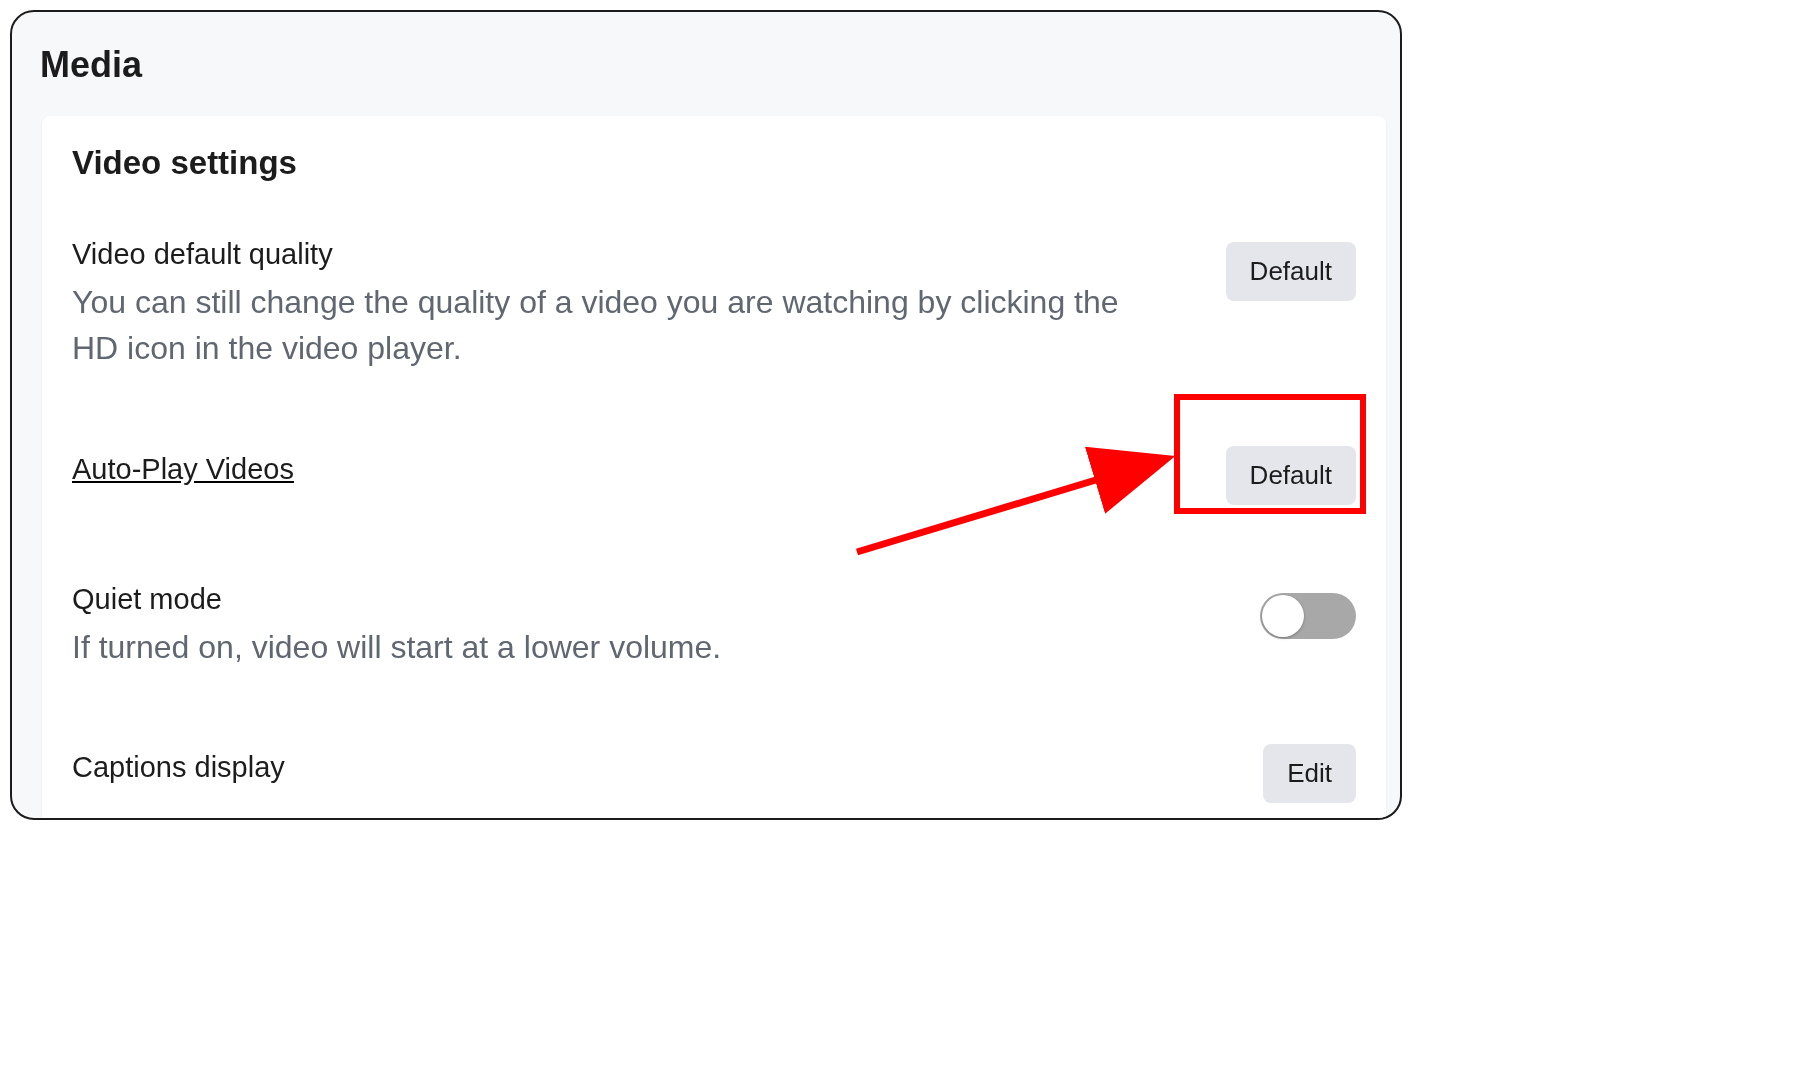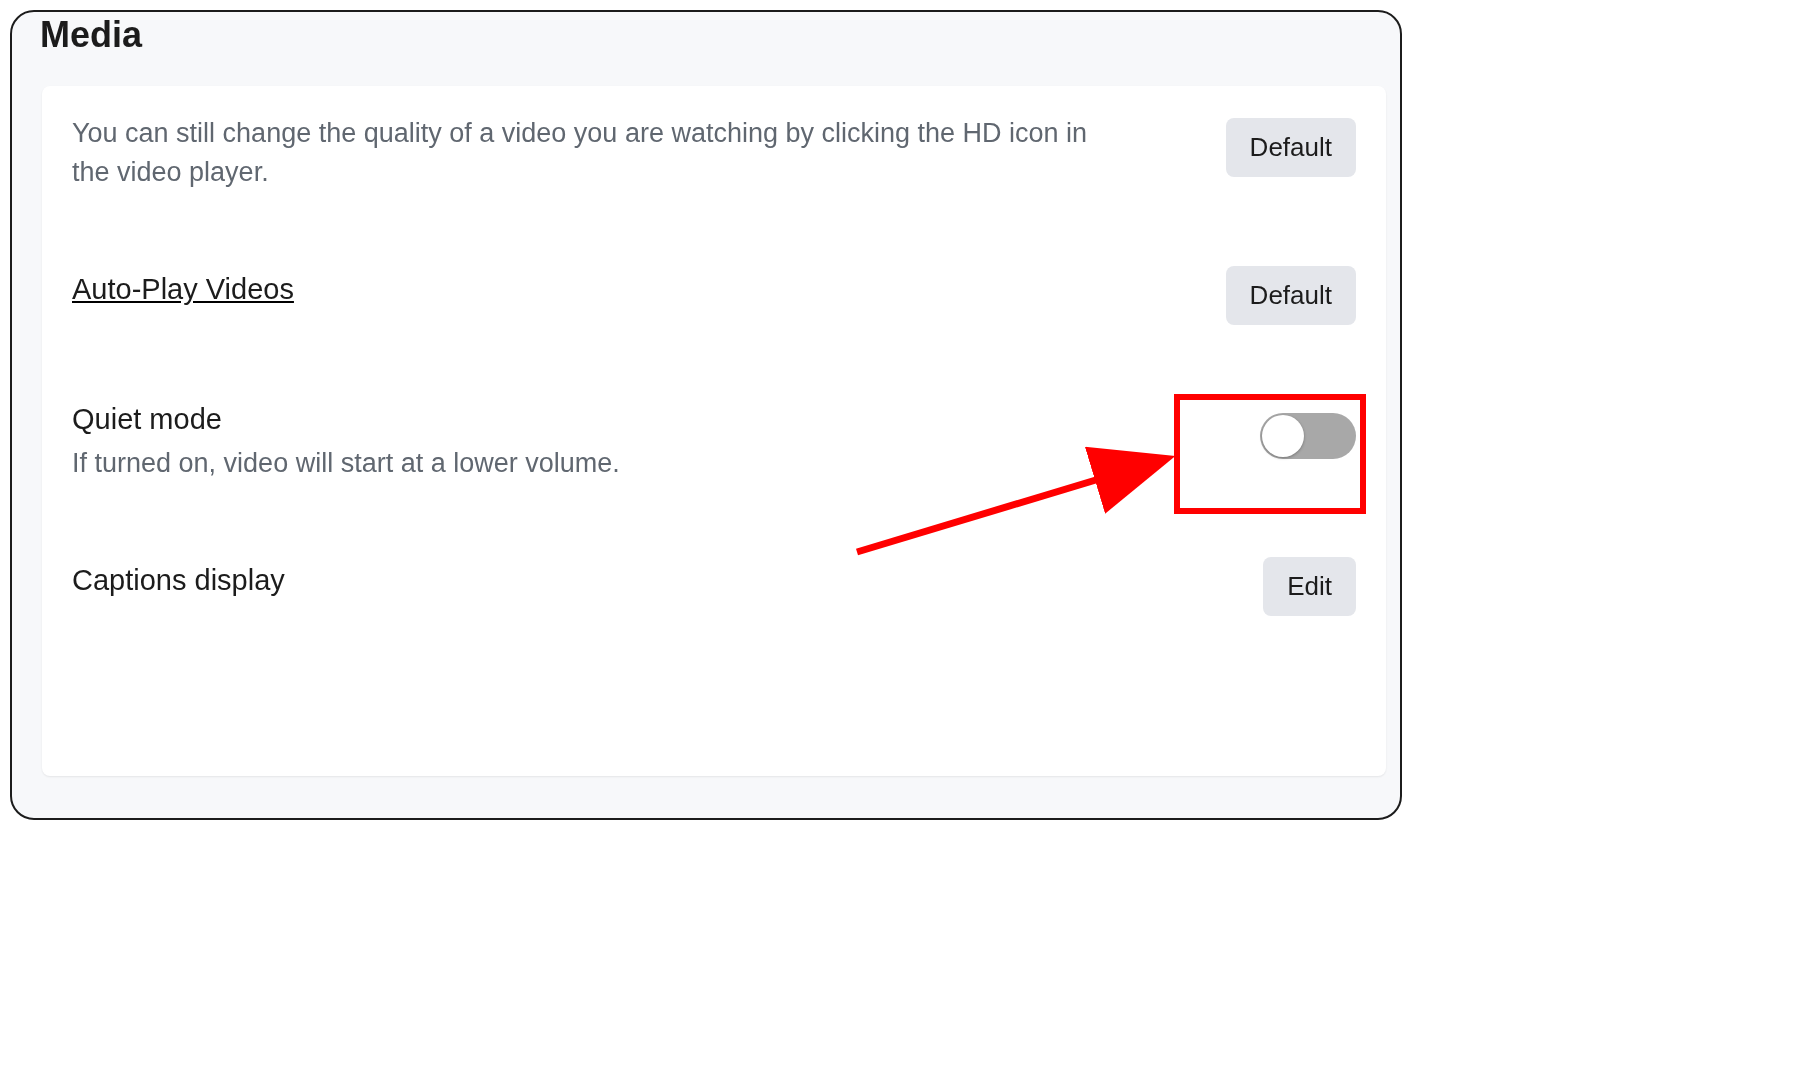--- a/index.html
+++ b/index.html
@@ -18,21 +18,21 @@
       overflow: hidden;
       background: #f7f8fa;
       width: 1392px;
       height: 810px;
       position: relative;
     }
     .page-title {
       font-size: 36px;
       font-weight: 700;
       color: #1c1c1c;
-      padding: 2px 0 0 28px;
+      padding: 32px 0 0 28px;
     }
     .card {
       background: #fff;
       margin: 30px 14px 14px 30px;
       border-radius: 8px;
       padding: 28px 30px 40px 30px;
       box-shadow: 0 1px 2px rgba(0,0,0,0.08);
       min-height: 690px;
     }
     .card-title {
@@ -54,21 +54,21 @@
       flex: 1;
       padding-right: 40px;
     }
     .setting-label {
       font-size: 29px;
       font-weight: 500;
       color: #1c1c1c;
       margin-bottom: 8px;
     }
     .setting-description {
-      font-size: 27px;
+      font-size: 32px;
       font-weight: 400;
       color: #606770;
       line-height: 1.45;
       max-width: 1060px;
     }
     .setting-control {
       flex-shrink: 0;
       padding-top: 4px;
     }
     .btn {
@@ -111,23 +111,25 @@
       pointer-events: none;
     }
   </style>
 </head>
 <body>
 
 <div class="outer-container">
   <h1 class="page-title">Media</h1>
 
   <div class="card">
+    <h2 class="card-title">Video settings</h2>
 
     <div class="setting-row">
       <div class="setting-text">
+        <div class="setting-label">Video default quality</div>
         <div class="setting-description">You can still change the quality of a video you are watching by clicking the HD icon in the video player.</div>
       </div>
       <div class="setting-control">
         <button class="btn">Default</button>
       </div>
     </div>
 
     <div class="setting-row" style="margin-bottom:78px; align-items:center;text-decoration:underline;">
       <div class="setting-text">
         <div class="setting-label">Auto-Play Videos</div>

